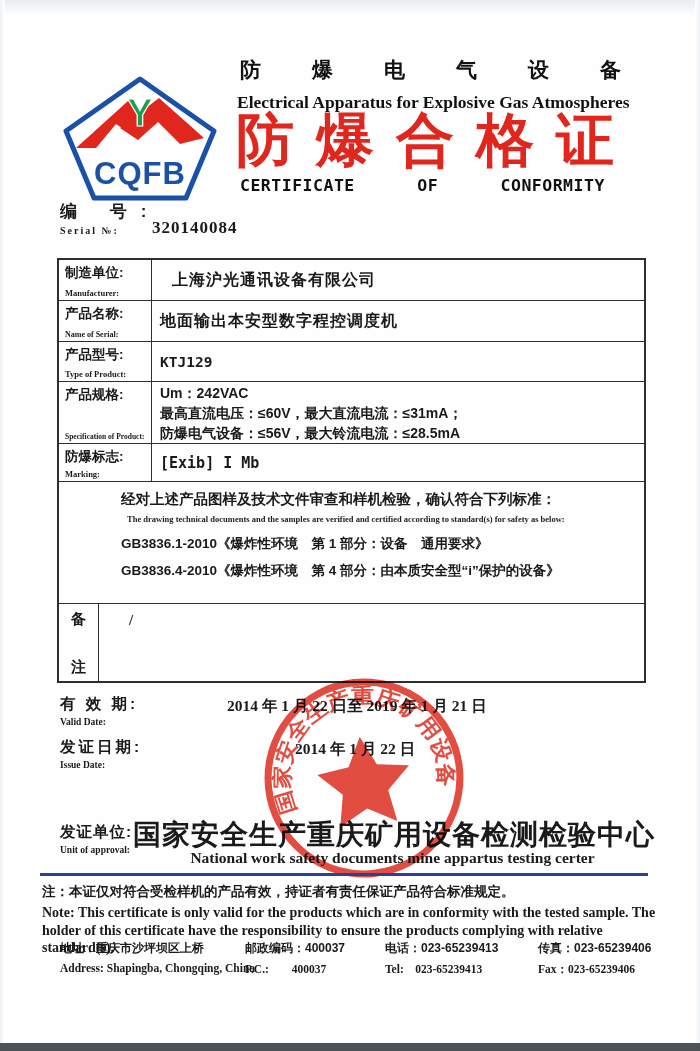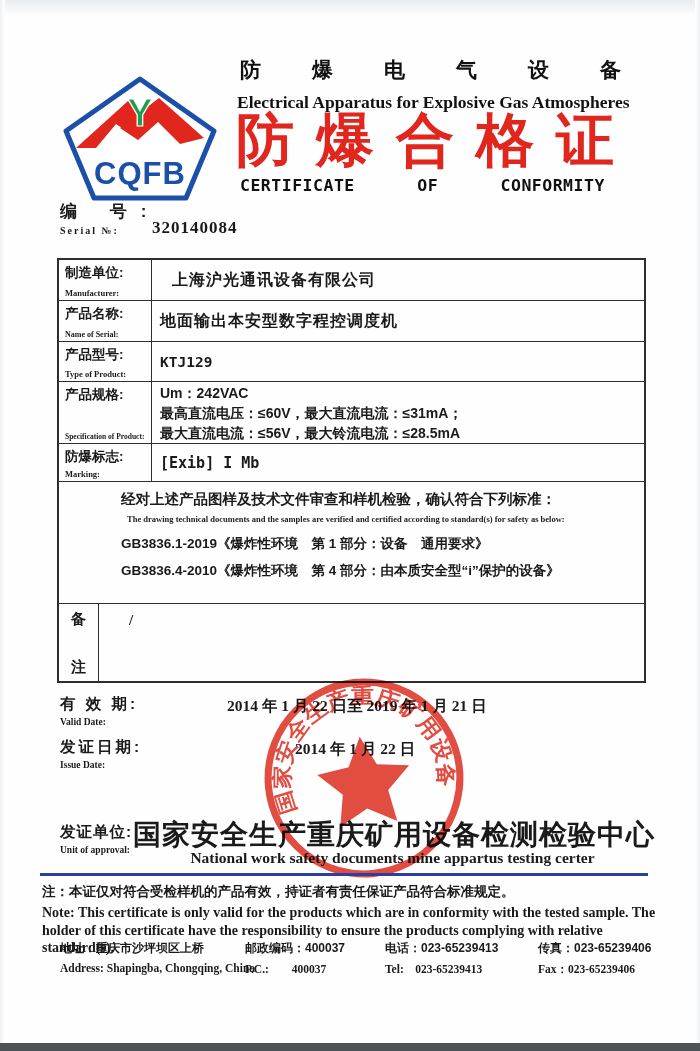--- a/index.html
+++ b/index.html
@@ -187,39 +187,39 @@
     </div>
 
     <div class="t-row r4">
       <div class="t-label">
         <span class="zh">产品规格:</span>
         <span class="en" style="font-size:7.5px">Specification of Product:</span>
       </div>
       <div class="t-value">
         <span class="v-spec">Um：242VAC</span>
         <span class="v-spec">最高直流电压：≤60V，最大直流电流：≤31mA；</span>
-        <span class="v-spec">最大直流电流：≤56V，最大铃流电流：≤28.5mA</span>
+        <span class="v-spec">防爆电气设备：≤56V，最大铃流电流：≤28.5mA</span>
       </div>
     </div>
 
     <div class="t-row r5">
       <div class="t-label">
         <span class="zh">防爆标志:</span>
         <span class="en">Marking:</span>
       </div>
       <div class="t-value">
           <span class="v-mono" style="font-size:15px">[Exib] I Mb</span>
         </div>
     </div>
 
     <div class="t-row r-std">
       <div class="std-block">
         <div class="std-zh">经对上述产品图样及技术文件审查和样机检验，确认符合下列标准：</div>
         <div class="std-en">The drawing technical documents and the samples are verified and certified according to standard(s) for safety as below:</div>
-        <div class="std-item">GB3836.1-2019《爆炸性环境　第 1 部分：设备　通用要求》</div>
+        <div class="std-item">GB3836.1-2010《爆炸性环境　第 1 部分：设备　通用要求》</div>
         <div class="std-item">GB3836.4-2010《爆炸性环境　第 4 部分：由本质安全型“i”保护的设备》</div>
       </div>
     </div>
 
     <div class="t-row r-remark">
       <div class="remark-label">
         <span>备</span>
         <span>注</span>
       </div>
       <div class="remark-value">/</div>

